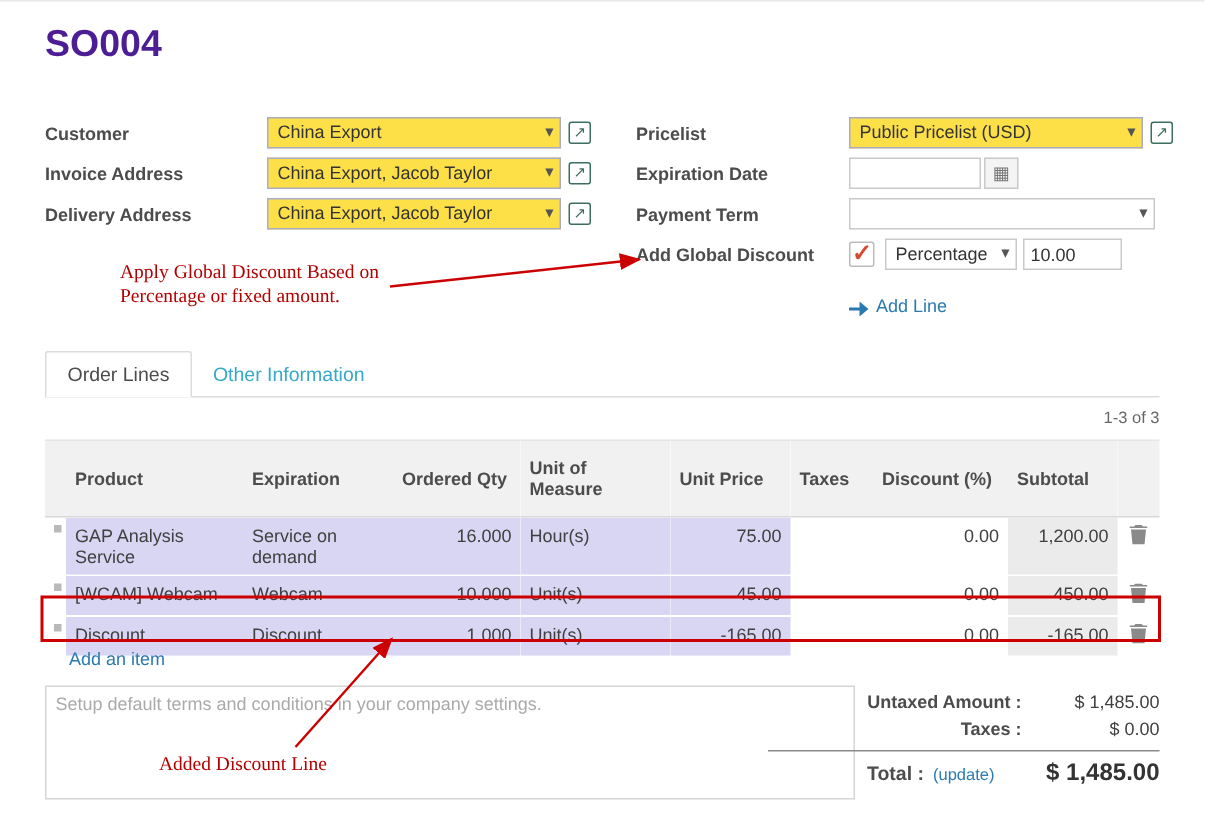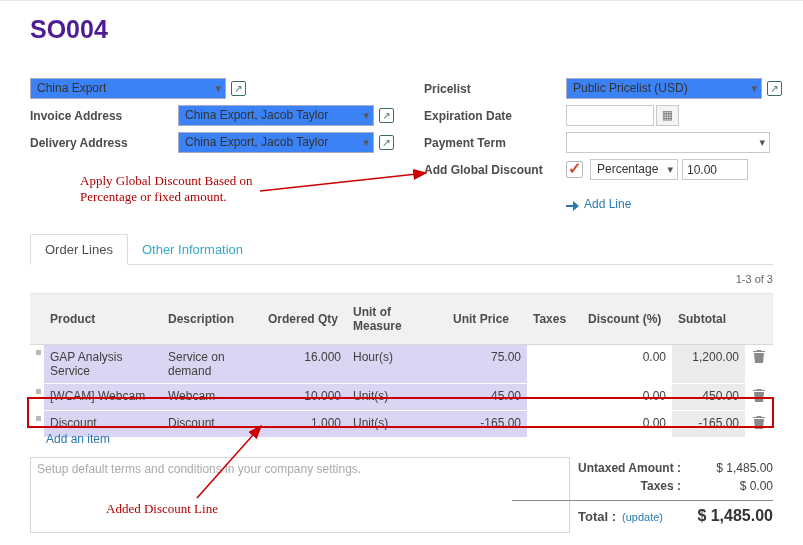--- a/index.html
+++ b/index.html
@@ -9,21 +9,21 @@
 
   .page-title { position:absolute; left:30px; top:14px; font-size:25px; font-weight:bold; color:#4c1d95; }
 
   
   .form-left { position:absolute; left:30px; top:74px; }
   .form-right { position:absolute; left:424px; top:74px; }
   .frow { display:flex; align-items:center; height:27px; }
   .flabel { width:148px; font-size:12px; font-weight:bold; color:#4c4c4c; }
   .form-right .flabel { width:142px; }
   .sel { position:relative; height:21px; line-height:19px; font-size:12px; color:#333;
-         border:1px solid #ababc8; background:#3b82f6; padding:0 18px 0 6px; overflow:hidden; white-space:nowrap; }
+         border:1px solid #ababc8; background:#fde047; padding:0 18px 0 6px; overflow:hidden; white-space:nowrap; }
   .sel::after { content:"▾"; position:absolute; right:4px; top:0; color:#555; font-size:11px; }
   .sel.white { background:#fff; border-color:#c9c9c9; }
   .sel.w196 { width:196px; }
   .sel.w204 { width:204px; }
   .sel.w88  { width:88px; }
   .ext-link { display:inline-block; width:15px; height:15px; margin-left:5px; border:1px solid #3c6e5f; color:#3c6e5f;
               font-size:10px; line-height:13px; text-align:center; border-radius:2px; }
   .txt-input { height:21px; border:1px solid #c9c9c9; font-size:12px; padding:0 4px; color:#333; font-family:"Liberation Sans",sans-serif; }
   .w88i { width:88px; }
   .w66i { width:66px; }
@@ -82,20 +82,21 @@
 </style>
 </head>
 <body>
 
 <div class="page">
 
   <div class="page-title">SO004</div>
 
   <div class="form-left">
     <div class="frow">
+      <div class="flabel">Customer</div>
       <div class="sel w196"><span>China Export</span></div>
       <span class="ext-link">↗</span>
     </div>
     <div class="frow">
       <div class="flabel">Invoice Address</div>
       <div class="sel w196"><span>China Export, Jacob Taylor</span></div>
       <span class="ext-link">↗</span>
     </div>
     <div class="frow">
       <div class="flabel">Delivery Address</div>
@@ -155,21 +156,21 @@
         <col style="width:80px">
         <col style="width:55px">
         <col style="width:90px">
       <col style="width:73px">
         <col style="width:28px">
     </colgroup>
     <tbody>
         <tr>
       <th></th>
       <th>Product</th>
-      <th>Description</th>
+      <th>Expiration</th>
       <th class="num">Ordered Qty</th>
       <th>Unit of Measure</th>
       <th class="num">Unit Price</th>
       <th>Taxes</th>
       <th class="num">Discount (%)</th>
       <th class="num">Subtotal</th>
       <th></th>
     </tr>
     <tr>
       <td class="handle">

